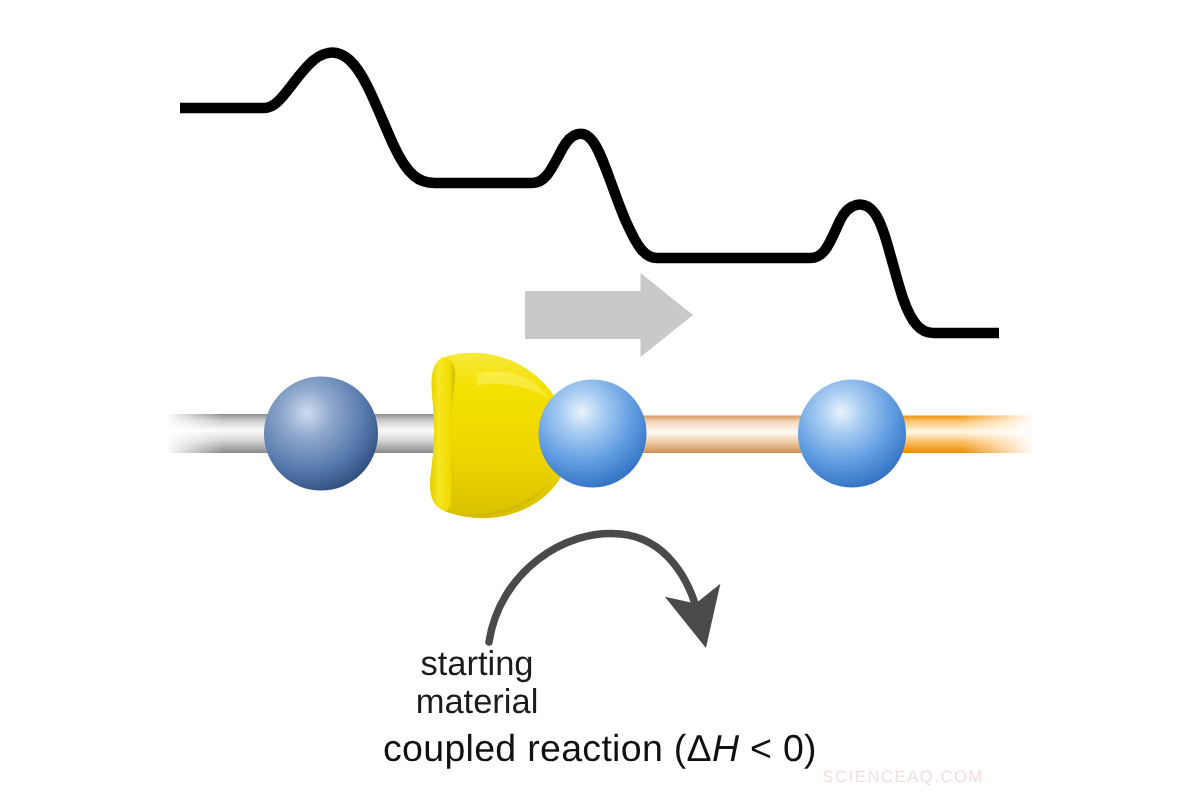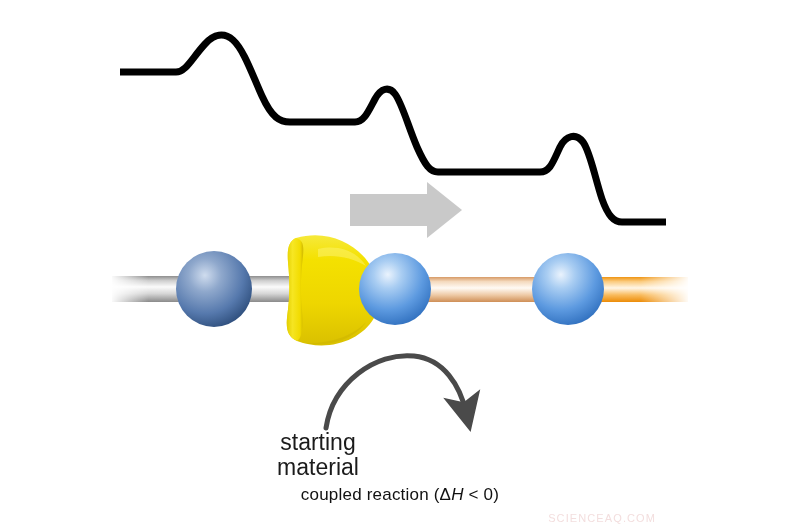--- a/index.html
+++ b/index.html
@@ -47,21 +47,21 @@
     top: 442px;
     width: 140px;
     font-size: 23px;
   }
   #caption-text {
     position: absolute;
     left: 0;
     top: 485px;
     width: 800px;
     text-align: center;
-    font-size: 17px;
+    font-size: 25px;
     color: #111111;
     letter-spacing: 0.2px;
   }
   #caption-text .delta-h {
     font-style: italic;
   }
   #watermark {
     position: absolute;
     right: 8px;
     bottom: 6px;

